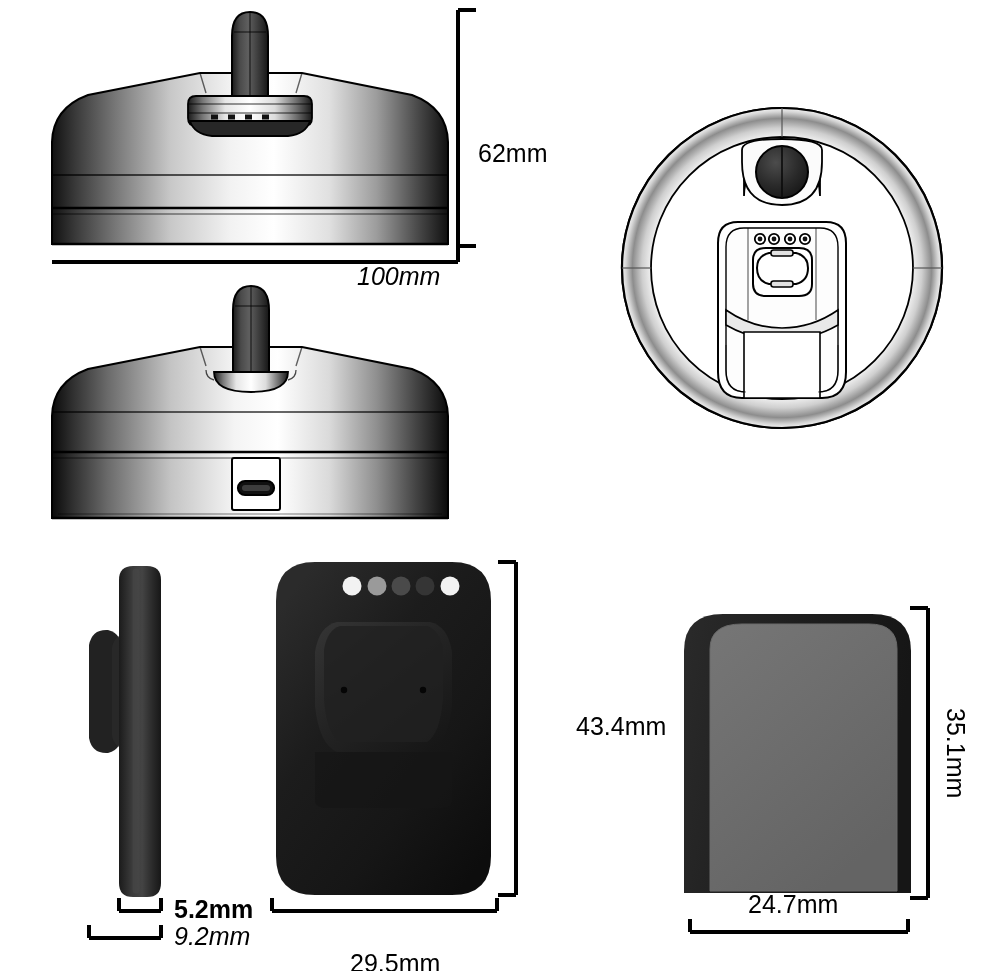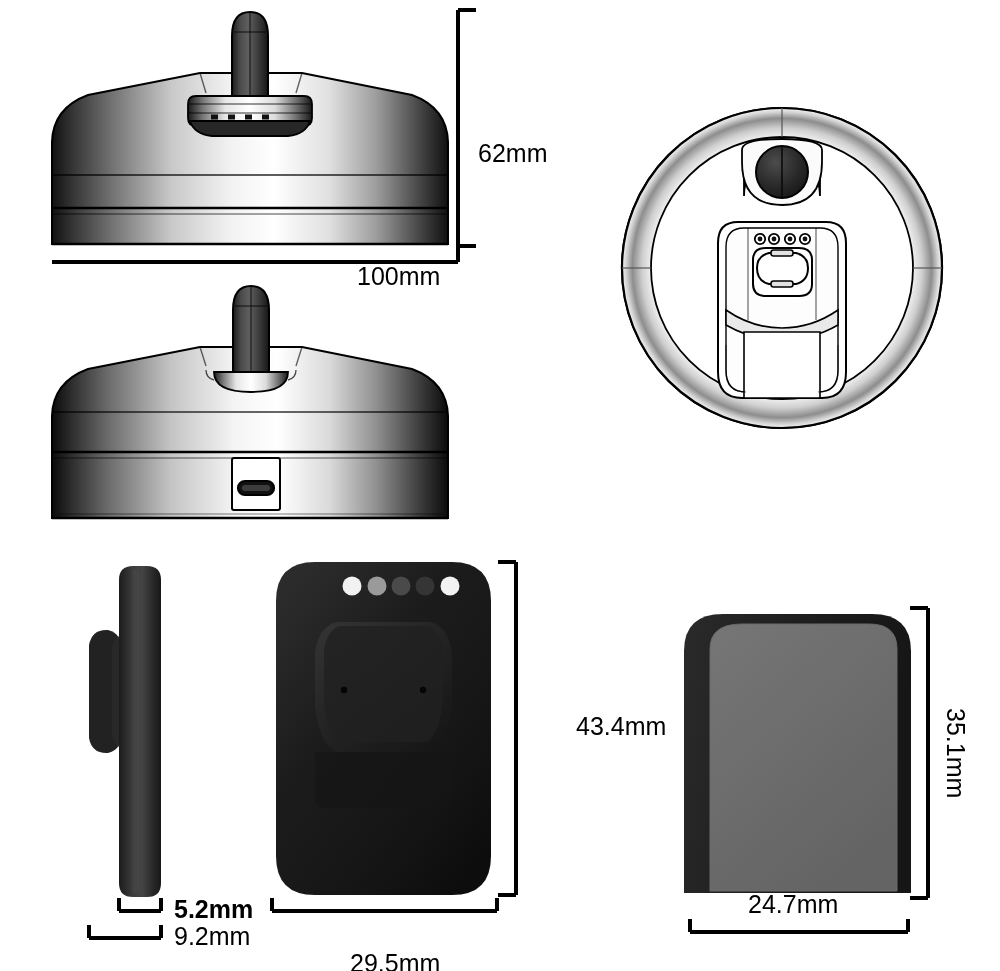--- a/index.html
+++ b/index.html
@@ -369,25 +369,25 @@
       <g>
         <path d="M690,932 L908,932" stroke-width="4"></path>
         <path d="M690,932 L690,919" stroke-width="4"></path>
         <path d="M908,932 L908,919" stroke-width="4"></path>
       </g>
     </g>
   </svg>
 
   <div class="dim-label" style="left:478px; top:141px;">62mm</div>
 
-  <div class="dim-label" style="left:357px; top:264px;">100mm</div>
+  <div class="dim-label" style="left:357px; top:264px;font-style:italic;">100mm</div>
 
   <div class="dim-label" style="left:174px; top:897px;font-weight:bold;">5.2mm</div>
 
-  <div class="dim-label" style="left:174px; top:924px;">9.2mm</div>
+  <div class="dim-label" style="left:174px; top:924px;font-style:italic;">9.2mm</div>
 
   <div class="dim-label" style="left:536px; top:714px;margin-left:40px;">43.4mm</div>
 
   <div class="dim-label" style="left:350px; top:922px;margin-top:29px;">29.5mm</div>
 
   <div class="dim-label vert" style="left:968px; top:708px;">35.1mm</div>
 
   <div class="dim-label" style="left:748px; top:892px;">24.7mm</div>
 
 </div>

